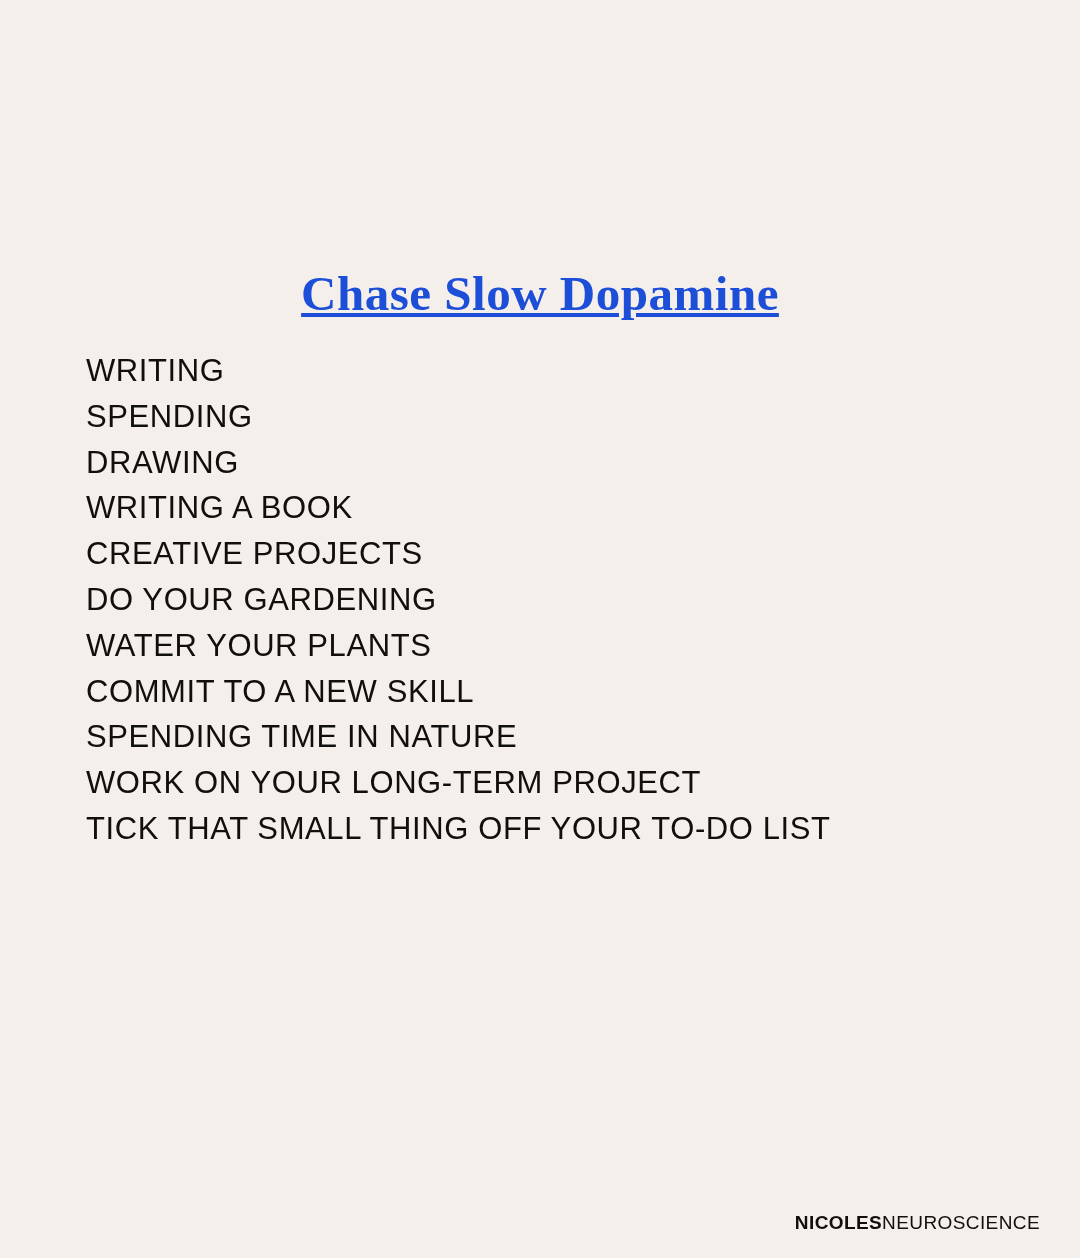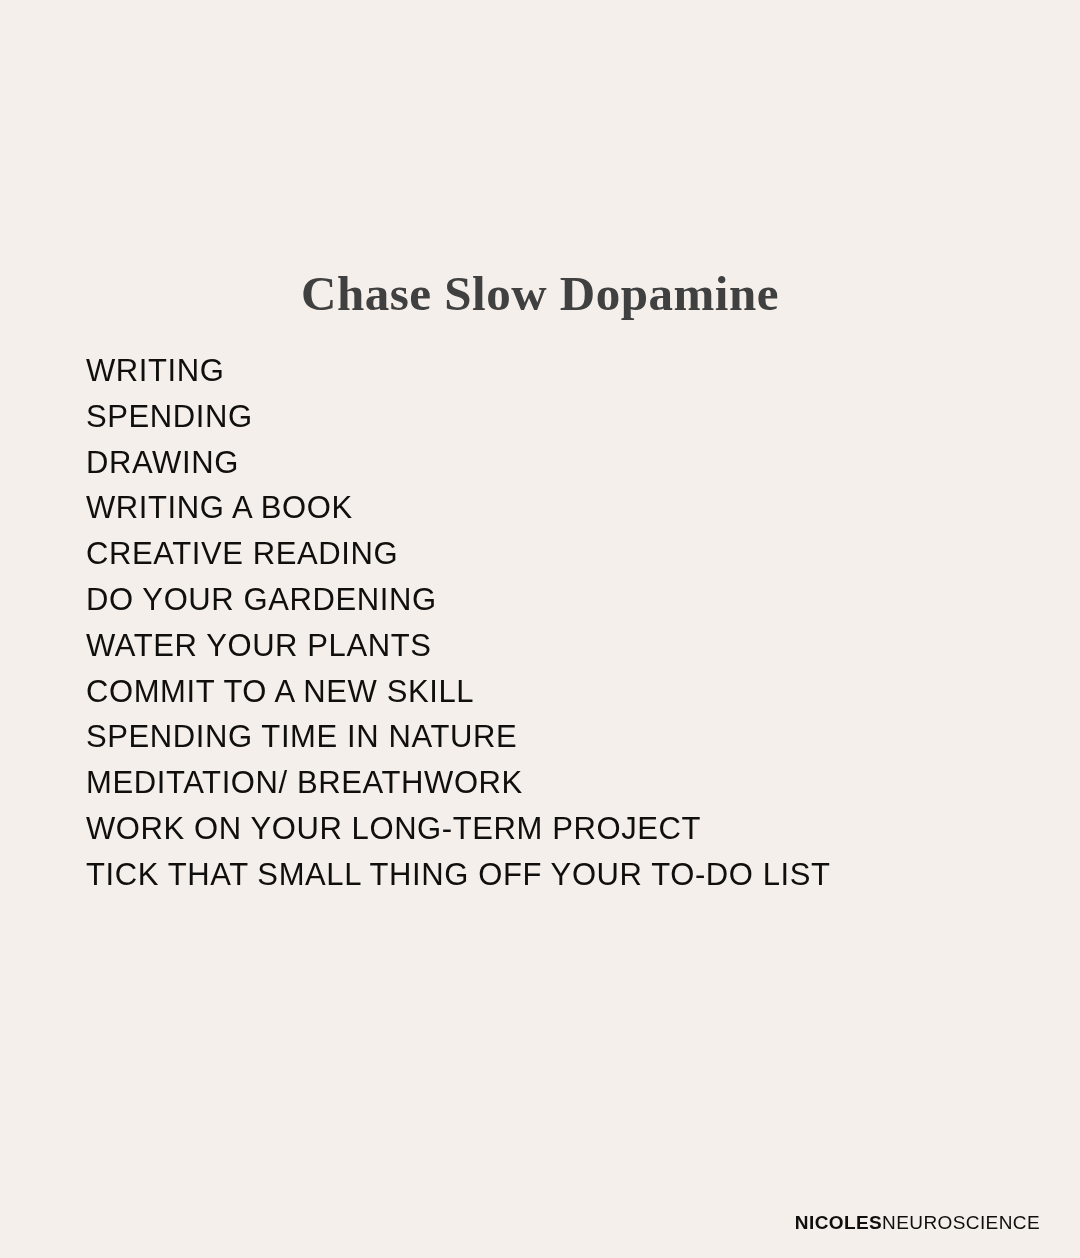--- a/index.html
+++ b/index.html
@@ -23,21 +23,22 @@
   .title {
     position: absolute;
     top: 232px;
     left: 0;
     width: 1080px;
     text-align: center;
     font-family: "Liberation Serif", serif;
     font-weight: bold;
     font-size: 49px;
     letter-spacing: 0.5px;
-    color: #404040;
+    color: #1d4ed8;
+    text-decoration: underline;
   }
   .list {
     position: absolute;
     top: 348px;
     left: 86px;
     list-style: none;
     margin: 0;
     padding: 0;
   }
   .list-item {
@@ -70,26 +71,25 @@
 
 <div class="page">
 
   <h1 class="title">Chase Slow Dopamine</h1>
 
   <ul class="list">
     <li class="list-item">WRITING</li>
     <li class="list-item">SPENDING</li>
     <li class="list-item">DRAWING</li>
     <li class="list-item">WRITING A BOOK</li>
-    <li class="list-item">CREATIVE READING</li>
+    <li class="list-item">CREATIVE PROJECTS</li>
     <li class="list-item">DO YOUR GARDENING</li>
     <li class="list-item">WATER YOUR PLANTS</li>
     <li class="list-item">COMMIT TO A NEW SKILL</li>
     <li class="list-item">SPENDING TIME IN NATURE</li>
-    <li class="list-item">MEDITATION/ BREATHWORK</li>
     <li class="list-item">WORK ON YOUR LONG-TERM PROJECT</li>
     <li class="list-item">TICK THAT SMALL THING OFF YOUR TO-DO LIST</li>
   </ul>
 
   <div class="footer">
     <span class="brand-bold">NICOLES</span><span class="brand-light">NEUROSCIENCE</span>
   </div>
 
 </div>
 

